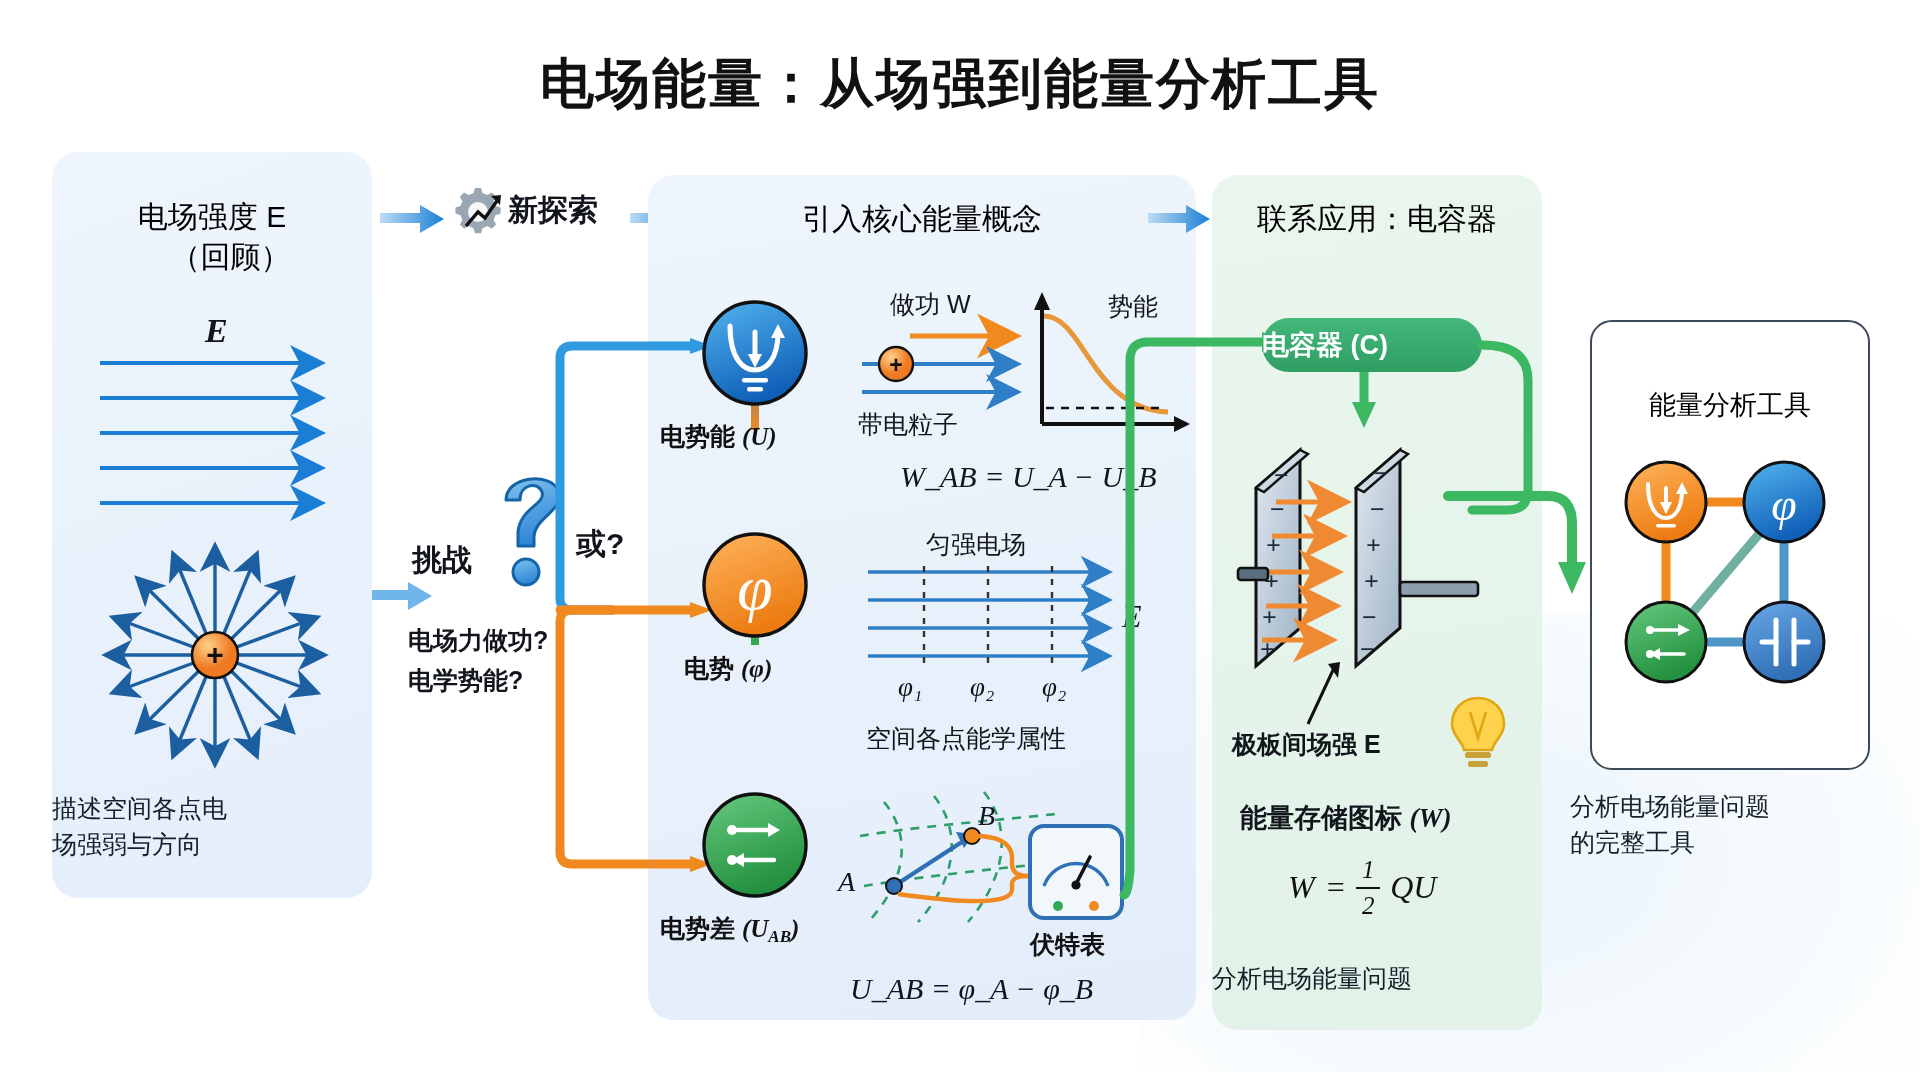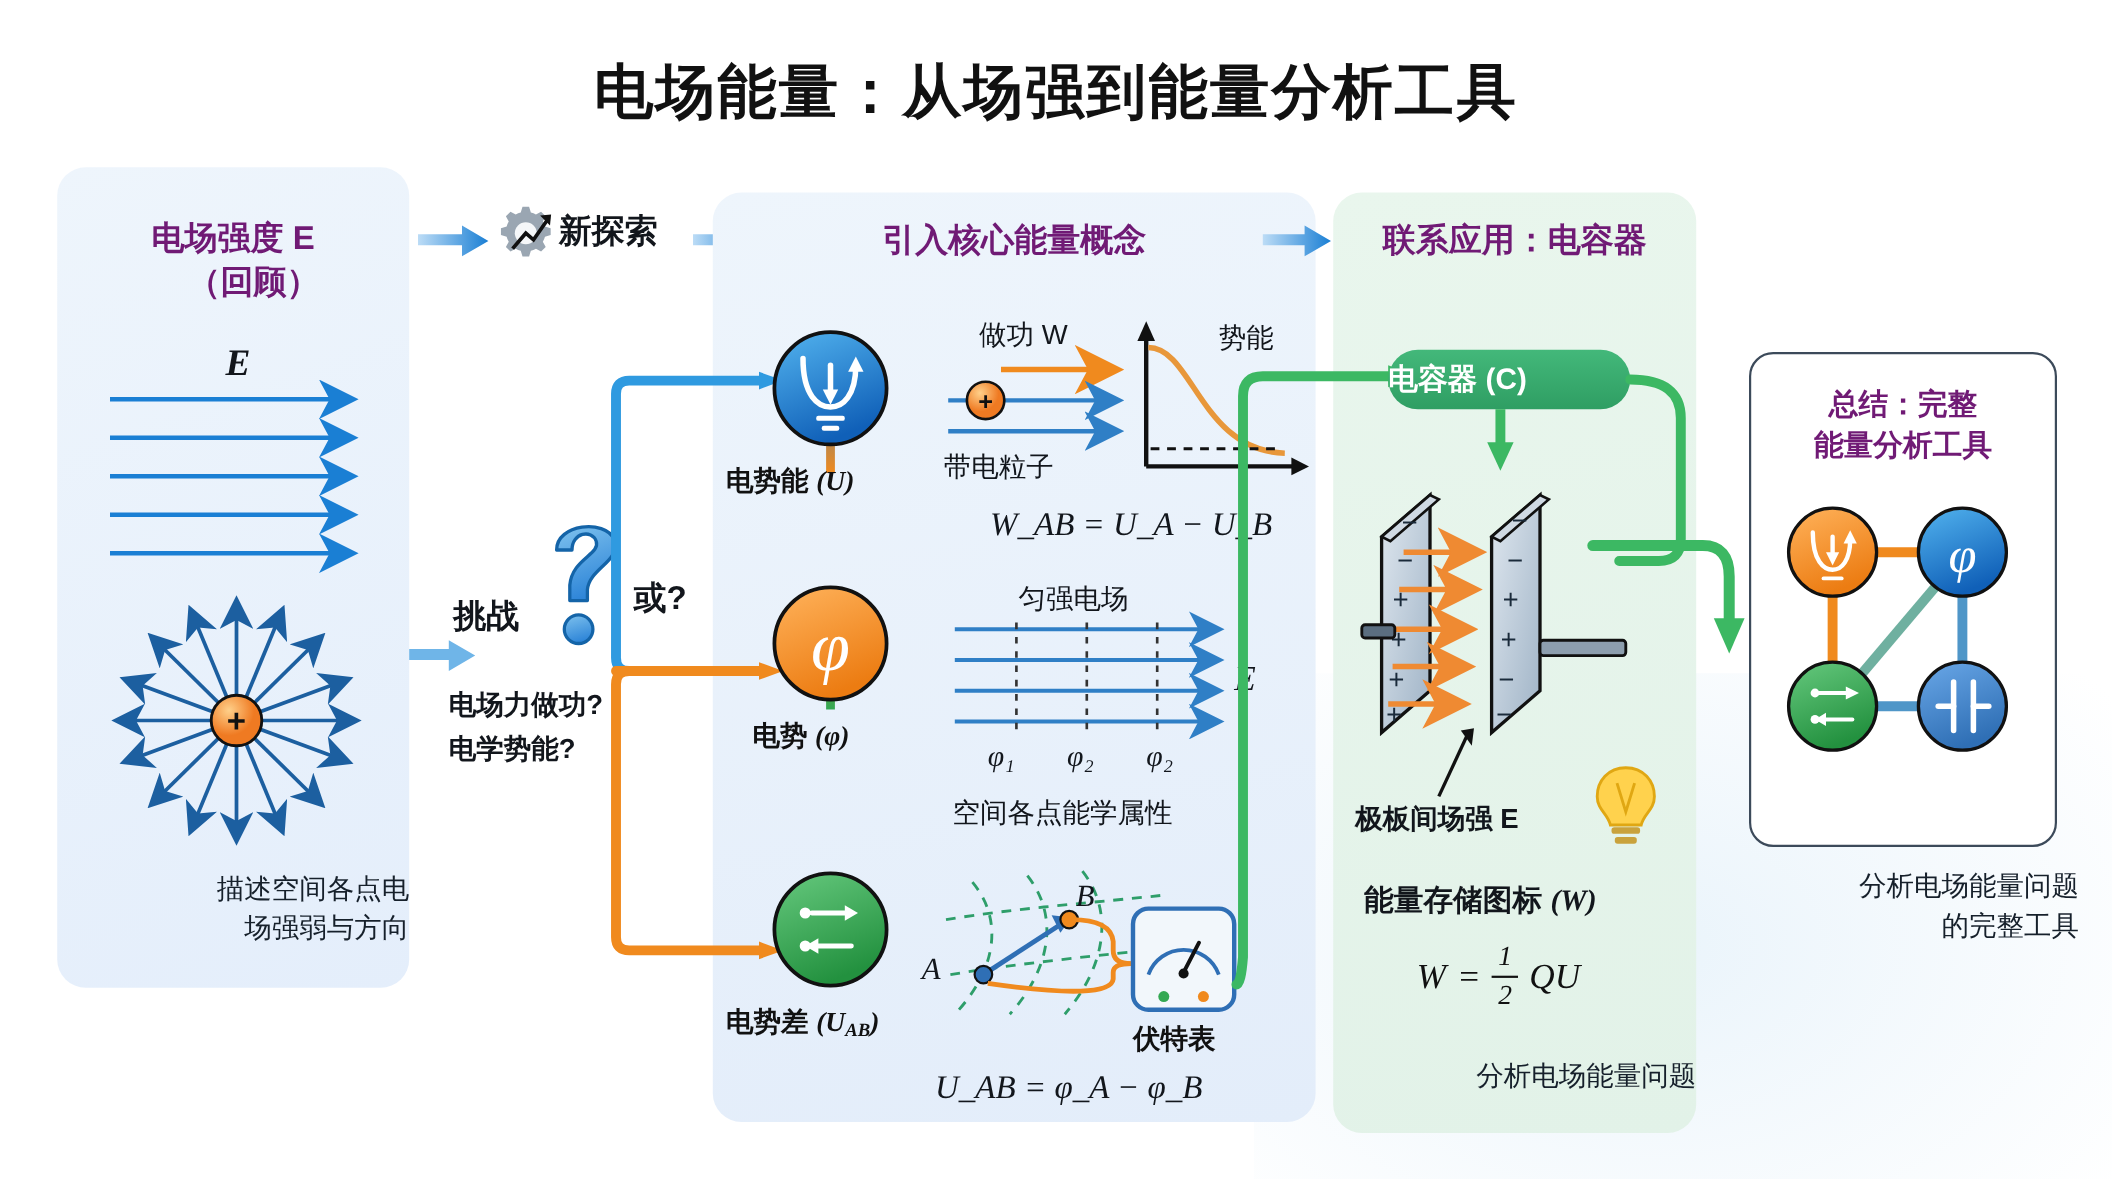--- a/index.html
+++ b/index.html
@@ -27,24 +27,24 @@
   }
 
   .panel { position: absolute; border-radius: 26px; }
   .panel-blue  { background: linear-gradient(160deg,#eef5fc 0%, #e4eefb 100%); }
   .panel-blue2 { background: linear-gradient(170deg,#eef5fc 0%, #e3edfa 100%); }
   .panel-green { background: linear-gradient(170deg,#e9f6ed 0%, #e2f2e8 100%); }
   .panel-out   { background:#fff; border:2.5px solid #3c4a5a; border-radius:22px; }
 
   .phead {
     position: absolute; width: 100%; text-align: center;
-    font-size: 30px; font-weight: 700; color: #701a75; line-height: 1.28;
+    font-size: 30px; font-weight: 400; color: #000000; line-height: 1.28;
   }
   .pcap {
-    position: absolute; width: 100%; text-align: right;
+    position: absolute; width: 100%; text-align: left;
     font-size: 25px; color: #16202b; line-height: 1.35;
   }
   .lbl { position: absolute; font-size: 25px; font-weight: 700; color: #12161c; white-space: nowrap; }
   .lbl-n { position:absolute; font-size: 25px; color:#12161c; white-space:nowrap; font-weight:400;}
   .ital { font-family: "Liberation Serif","DejaVu Serif",serif; font-style: italic; }
   .mathy { font-family: "Liberation Serif","DejaVu Serif",serif; }
 
   .node-label { position: absolute; font-size: 25px; font-weight: 700; color:#111; white-space: nowrap; }
 
   svg { position: absolute; top: 0; left: 0; overflow: visible; }
@@ -449,21 +449,20 @@
 
   <div class="pcap" style="left:1212px; top:962px; width:330px;">分析电场能量问题</div>
 
   <svg style="left:1448px; top:470px; width:180px; height:160px;">
     <path d="M0,26 L100,26 Q124,26 124,54 L124,96" stroke="#3cb863" stroke-width="10" fill="none" stroke-linecap="round"></path>
     <path d="M110,92 L124,124 L138,92 Z" fill="#3cb863"></path>
   </svg>
 
   <div class="panel panel-out" style="left:1590px; top:320px; width:280px; height:450px;"></div>
 
-  <div class="phead" style="left:1590px; top:350px; width:280px; font-size:27px;">总结：完整</div>
   <div class="phead" style="left:1590px; top:388px; width:280px; font-size:27px;">能量分析工具</div>
 
   <svg style="left:1612px; top:448px; width:240px; height:290px;">
     <defs>
       <linearGradient id="so" x1="0" y1="0" x2="0.4" y2="1">
         <stop offset="0%" stop-color="#ffb35c"></stop>
           <stop offset="100%" stop-color="#ec7c12"></stop>
         </linearGradient>
       <linearGradient id="sb" x1="0" y1="0" x2="0.4" y2="1">
         <stop offset="0%" stop-color="#53b4ef"></stop>

